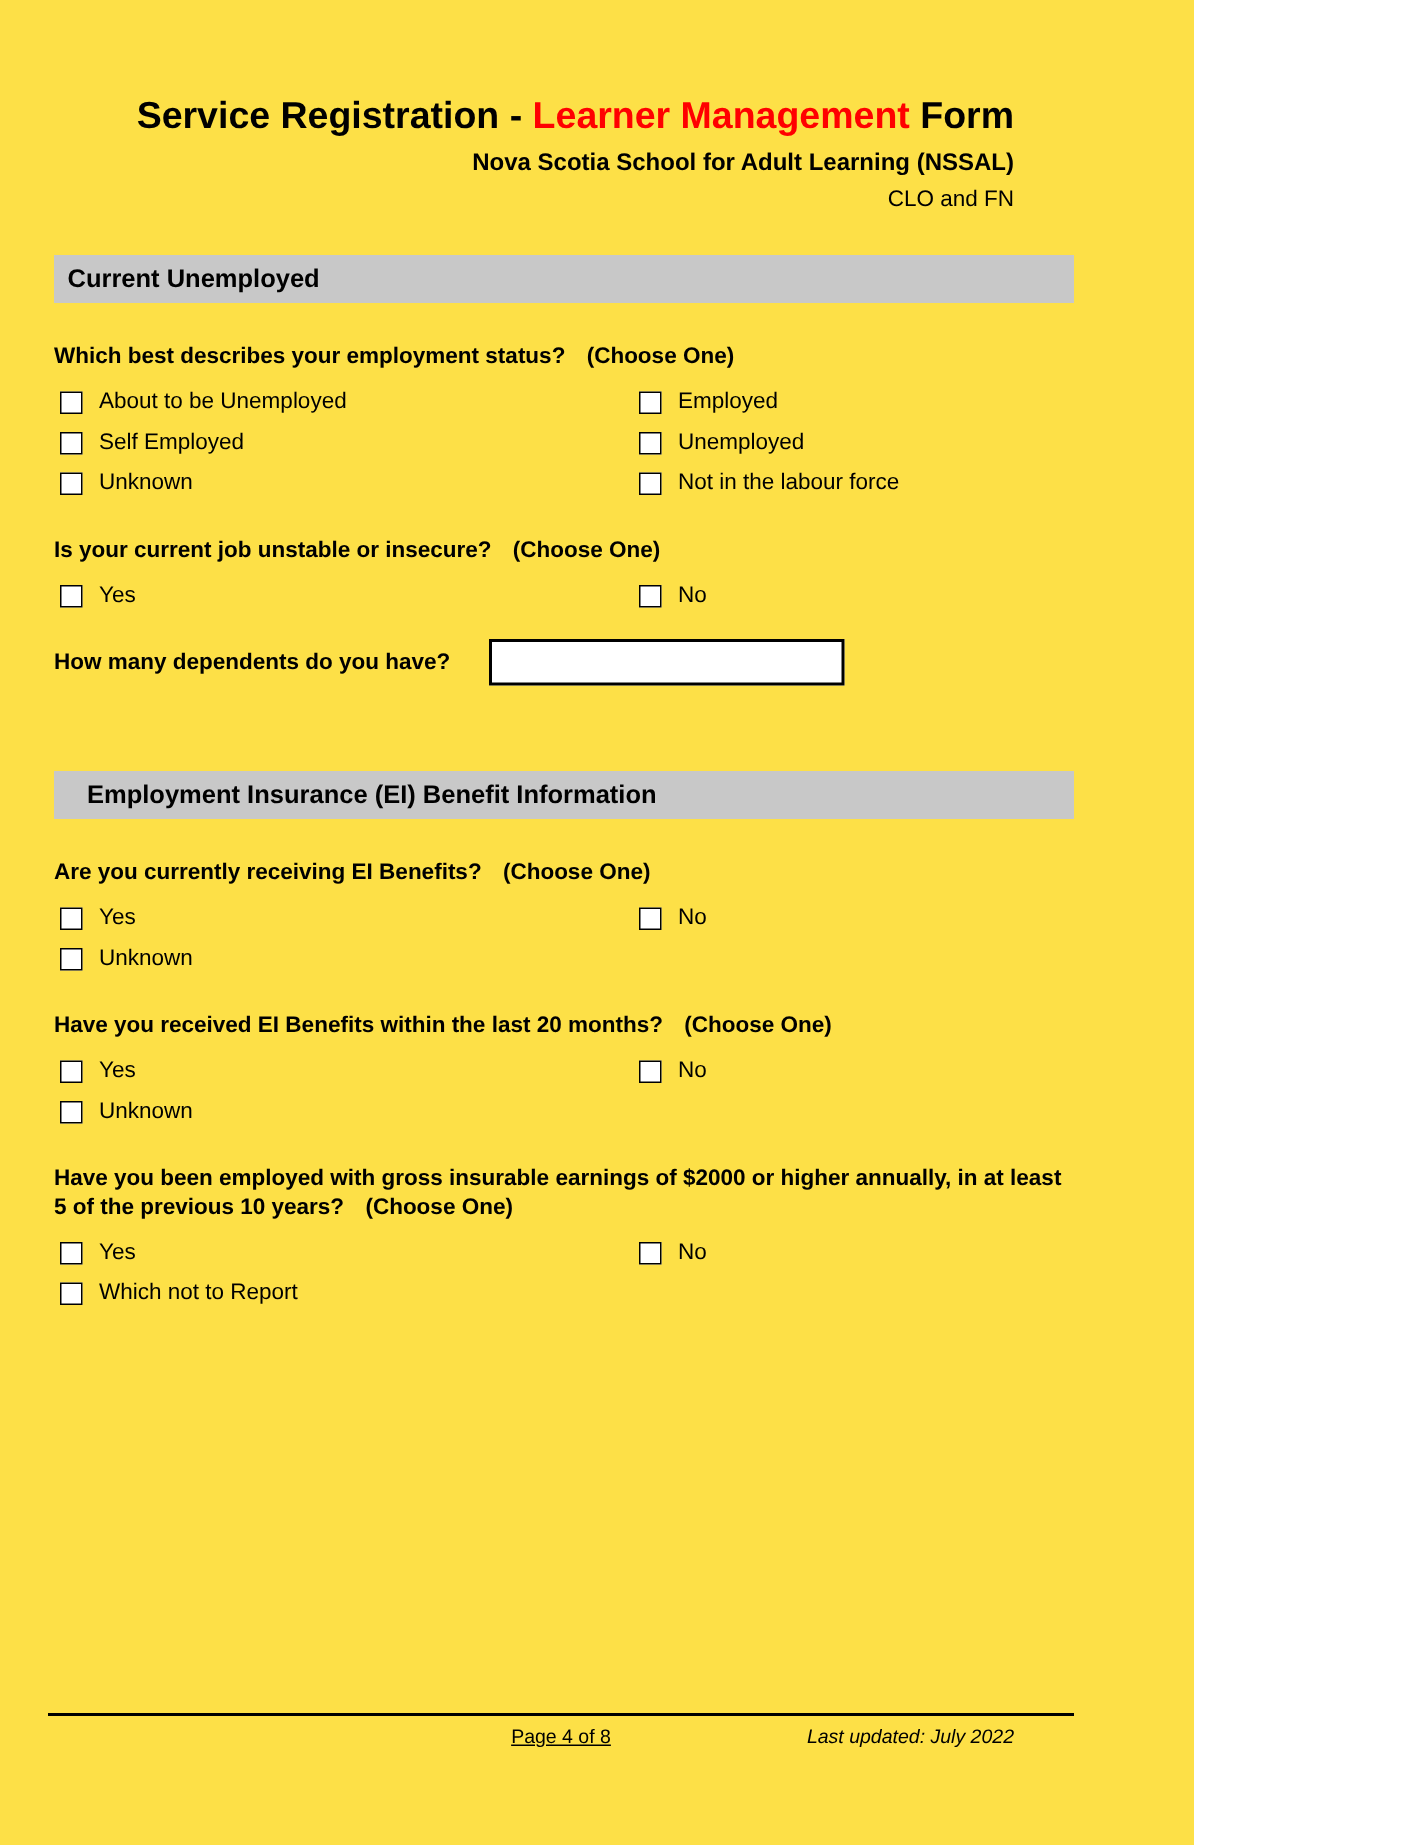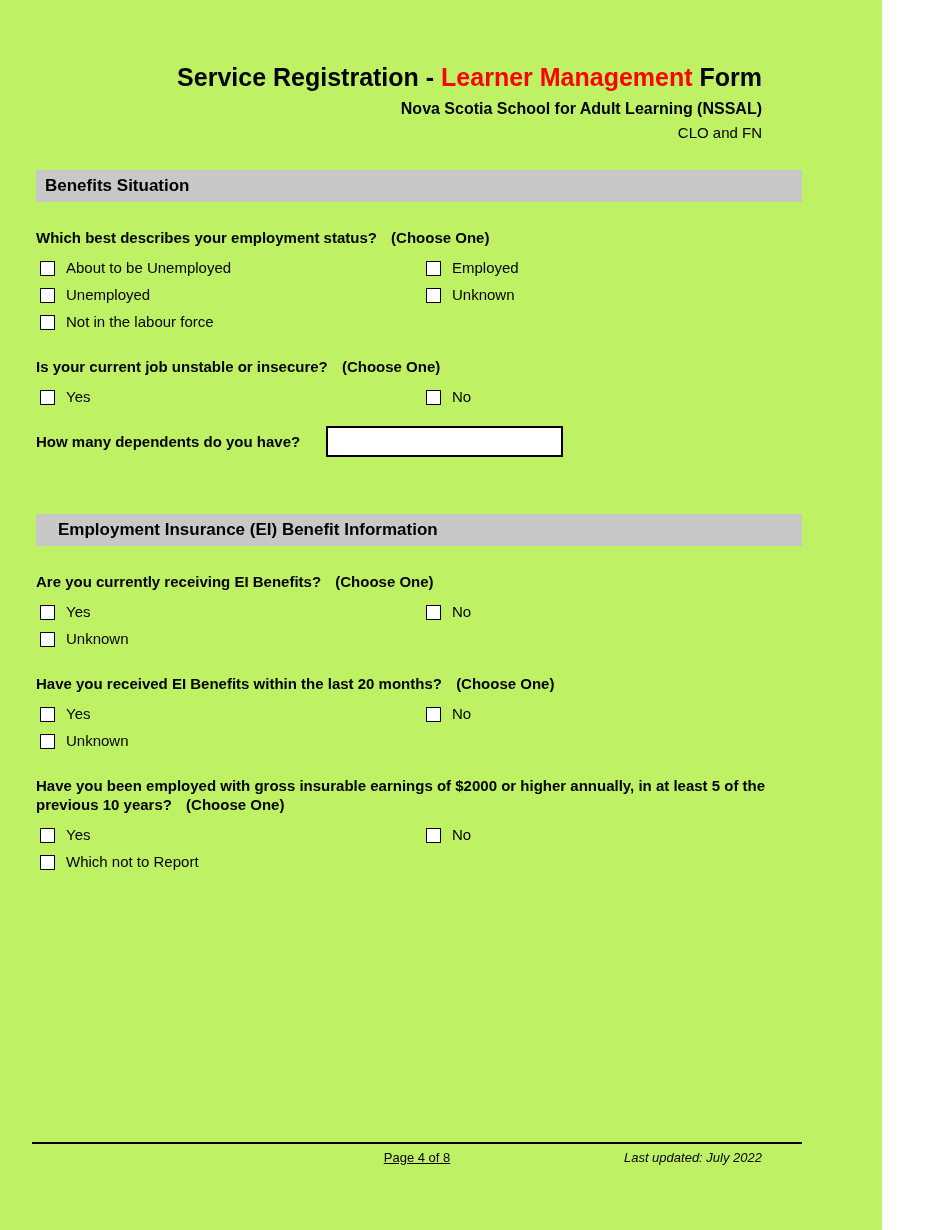--- a/index.html
+++ b/index.html
@@ -3,24 +3,24 @@
 <meta charset="utf-8">
 <style>
   * { box-sizing: border-box; }
   html, body { margin: 0; padding: 0; }
   body {
     background: #ffffff;
     color: #000000;
     font-family: "Liberation Sans", sans-serif;
   }
   .page {
-    width: 882px;
+    width: 796px;
     height: 1230px;
     position: relative;
-    background: #bef264;
+    background: #fde047;
     overflow: hidden;
   }
   .content { padding: 0 80px 0 36px; }
 
   
   .header { text-align: right; padding-top: 62px; margin-right: 40px; }
   .title { font-size: 25px; font-weight: bold; line-height: 30px; }
   .subtitle { font-size: 16px; font-weight: bold; margin-top: 7px; line-height: 20px; }
   .program { font-size: 15px; margin-top: 5px; line-height: 18px; }
 
@@ -108,35 +108,39 @@
 
     <div class="header">
       <div class="title">
         <span>Service Registration - </span><span style="color: rgb(255, 0, 0);">Learner Management</span><span> Form</span>
       </div>
       <div class="subtitle">Nova Scotia School for Adult Learning (NSSAL)</div>
       <div class="program">CLO and FN</div>
     </div>
 
     <div class="section section-first">
-      <div class="section-header" style="background-color: rgb(200, 200, 200);">Benefits Situation</div>
+      <div class="section-header" style="background-color: rgb(200, 200, 200);">Current Unemployed</div>
 
       <div>
         <p class="question">
           <span>Which best describes your employment status?</span>
           <span class="hint">(Choose One)</span>
         </p>
         <div class="options-grid">
           <label class="option">
             <span class="checkbox"></span>
             <span>About to be Unemployed</span>
           </label>
           <label class="option">
             <span class="checkbox"></span>
             <span>Employed</span>
+          </label>
+          <label class="option">
+            <span class="checkbox"></span>
+            <span>Self Employed</span>
           </label>
           <label class="option">
             <span class="checkbox"></span>
             <span>Unemployed</span>
           </label>
           <label class="option">
             <span class="checkbox"></span>
             <span>Unknown</span>
           </label>
           <label class="option">

